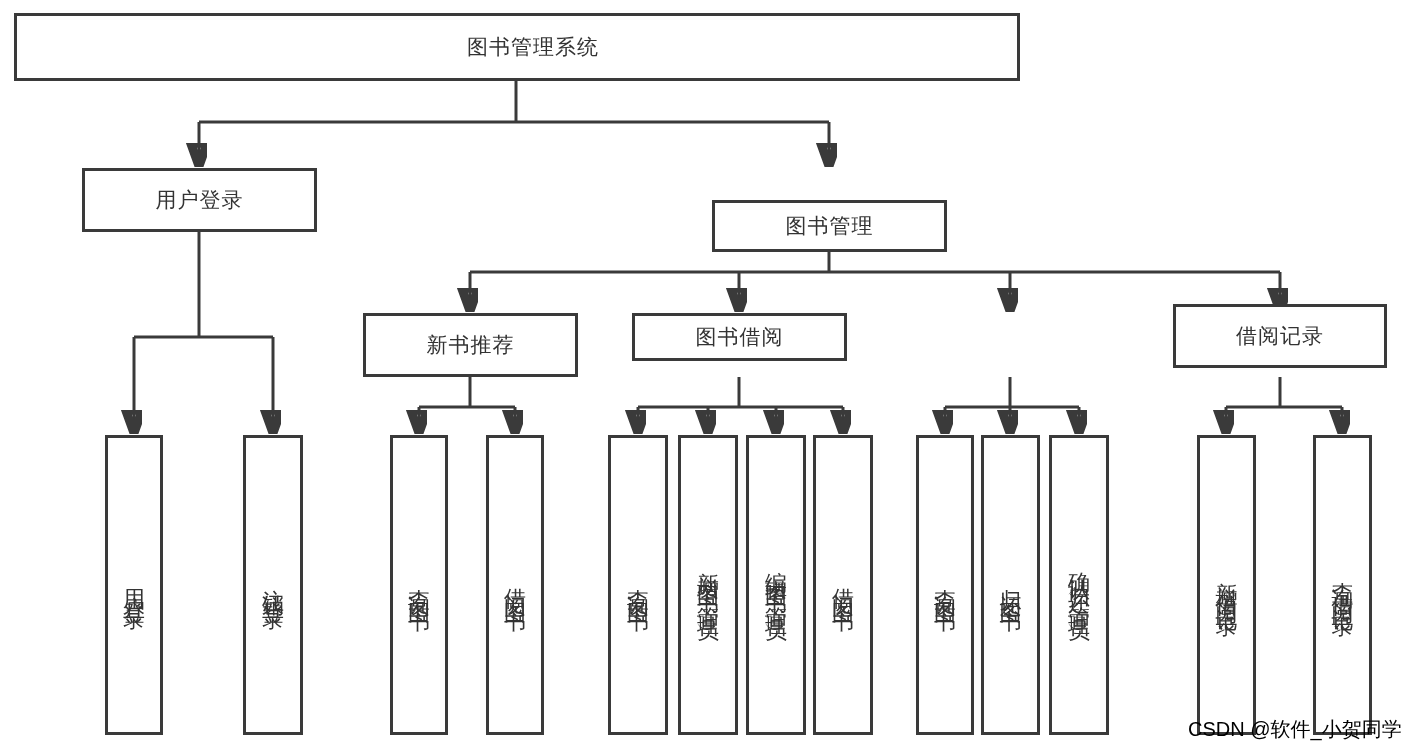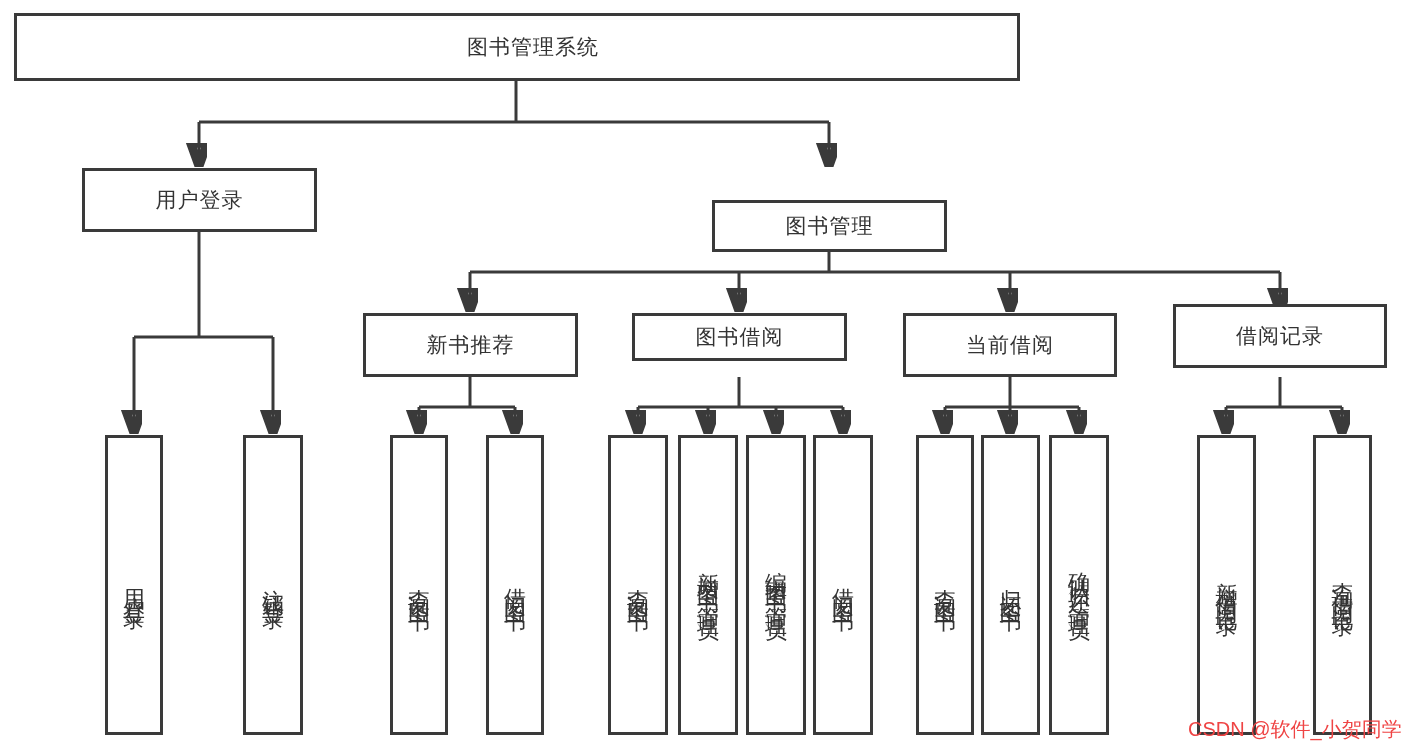--- a/index.html
+++ b/index.html
@@ -45,21 +45,21 @@
     text-orientation: mixed;
     font-size: 22px;
     letter-spacing: 7px;
     line-height: 1;
   }
 
   .watermark {
     position: absolute;
     z-index: 2;
     font-size: 20px;
-    color: #ef4444;
+    color: #000000;
     white-space: nowrap;
   }
 </style>
 </head>
 <body>
 
 <div class="canvas">
 
   <svg class="connectors" viewBox="0 0 1405 747" xmlns="http://www.w3.org/2000/svg">
     <defs>
@@ -109,21 +109,20 @@
     <line x1="1342" y1="407" x2="1342" y2="433" marker-end="url(#arrow)"></line>
   </svg>
 
   <div class="node h-node" style="left:14px; top:13px; width:1006px; height:68px;padding-left:32px;">图书管理系统</div>
 
   <div class="node h-node" style="left:82px; top:168px; width:235px; height:64px;">用户登录</div>
   <div class="node h-node" style="left:712px; top:168px; width:235px; height:52px;margin-top:32px;">图书管理</div>
 
   <div class="node h-node" style="left:363px; top:313px; width:215px; height:64px;">新书推荐</div>
   <div class="node h-node" style="left:632px; top:313px; width:215px; height:48px;">图书借阅</div>
-  <div class="node h-node" style="left:903px; top:313px; width:214px; height:64px;">当前借阅</div>
   <div class="node h-node" style="left:1173px; top:304px; width:214px; height:64px;">借阅记录</div>
 
   <div class="node v-node" style="left:105px; top:435px; width:58px; height:300px;">用户登录</div>
   <div class="node v-node" style="left:243px; top:435px; width:60px; height:300px;">注销登录</div>
 
   <div class="node v-node" style="left:390px; top:435px; width:58px; height:300px;">查询图书</div>
   <div class="node v-node" style="left:486px; top:435px; width:58px; height:300px;">借阅图书</div>
 
   <div class="node v-node" style="left:608px; top:435px; width:60px; height:300px;">查询图书</div>
   <div class="node v-node" style="left:678px; top:435px; width:60px; height:300px;">新增图书（管理员）</div>

